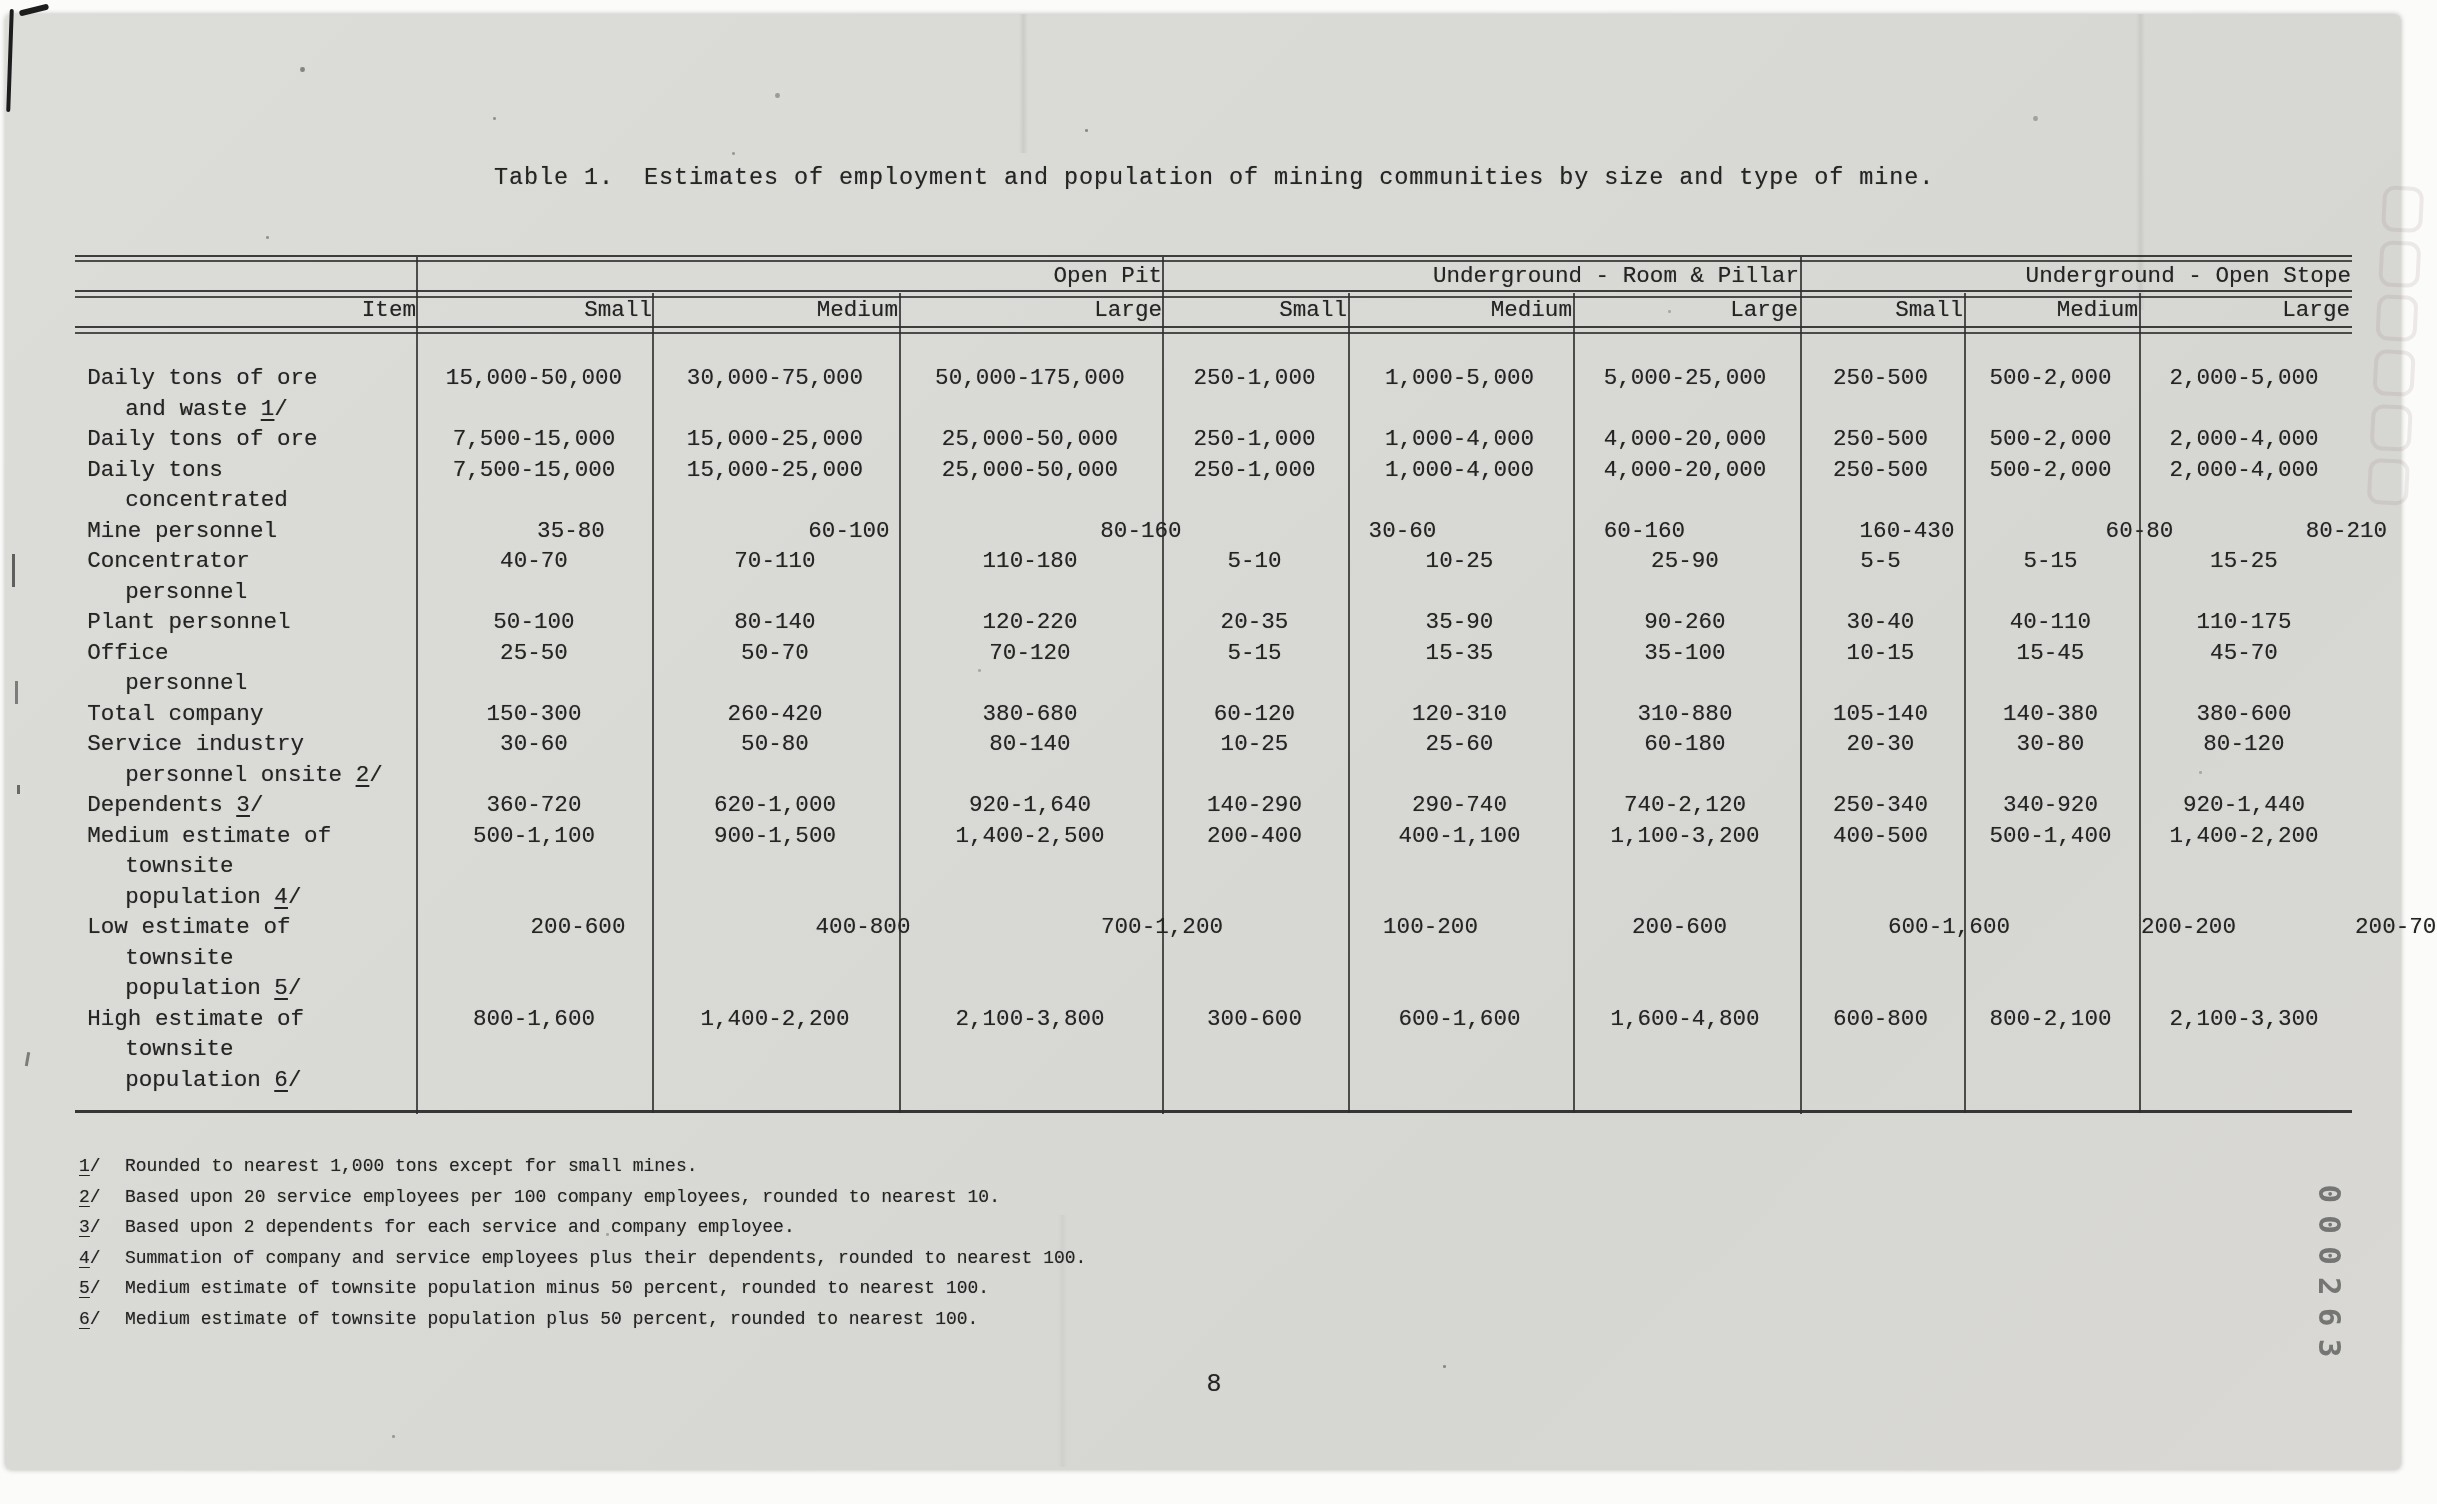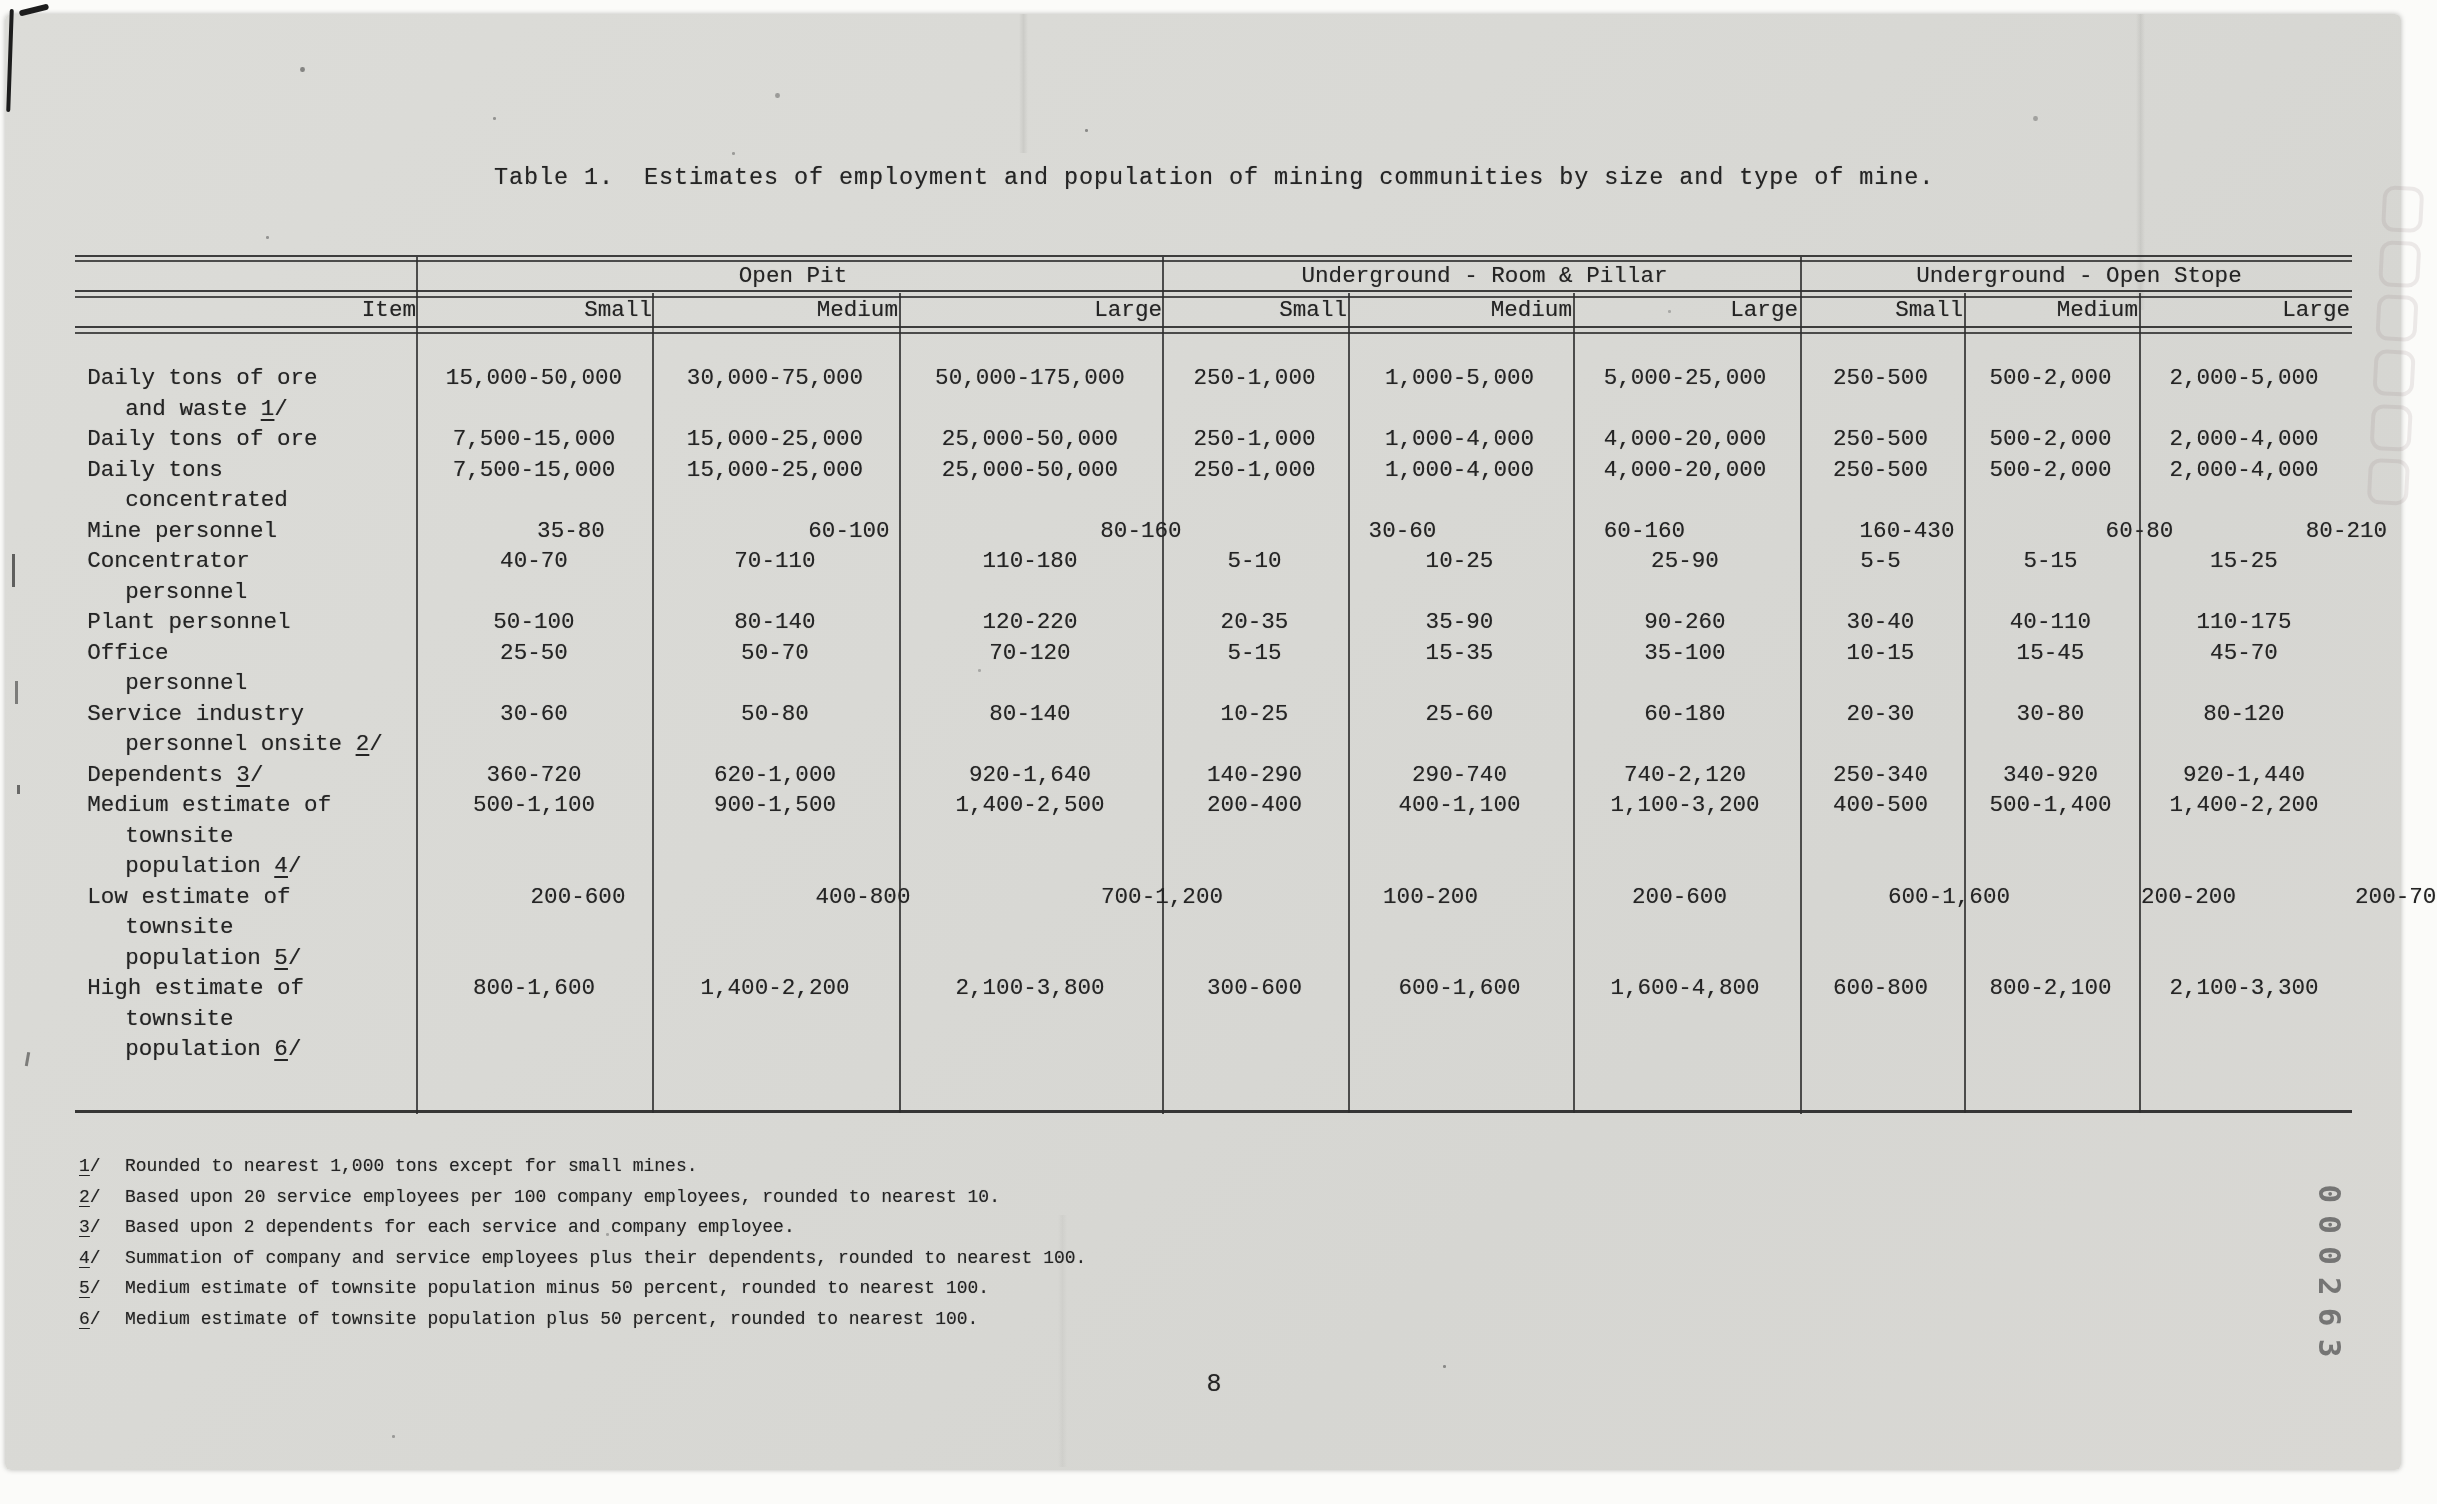--- a/index.html
+++ b/index.html
@@ -56,21 +56,21 @@
   .r-hdr{top:73px;}
   .r-bot{top:857px;border-bottom:none;border-top:3.5px solid rgba(35,35,35,.9);height:0;}
 
   .vline{position:absolute;width:1.7px;background:rgba(45,45,45,.82);}
   .vl-full{top:3.5px;height:857px;}
   .vl-short{top:40px;height:820px;}
 
   .grow{position:absolute;left:0;top:8.7px;width:100%;display:grid;
     grid-template-columns:341px 746px 637px 552px;font-size:22.6px;
     text-shadow:0 0 0.9px rgba(35,35,35,.4);}
-  .grow .gcell{text-align:center;padding-top:1.7px;padding-left:8px;}
+  .grow .gcell{text-align:right;padding-top:1.7px;padding-left:8px;}
 
   .hrow{position:absolute;left:0;top:44px;width:100%;display:grid;font-size:22.6px;
     grid-template-columns:341px 236px 246px 264px 185px 225px 226px 165px 175px 212px;
     text-shadow:0 0 0.9px rgba(35,35,35,.4);}
   .hrow div{text-align:right;}
 
   .tbody{position:absolute;left:0;top:110px;width:100%;}
   .trow{display:grid;
     grid-template-columns:341px 236px 246px 264px 185px 225px 226px 165px 175px 212px;
     font-size:22.6px;line-height:30.5px;text-shadow:0 0 0.9px rgba(35,35,35,.42);}
@@ -242,20 +242,34 @@
           <div class="tcell">25-50</div>
           <div class="tcell">50-70</div>
           <div class="tcell">70-120</div>
           <div class="tcell">5-15</div>
           <div class="tcell">15-35</div>
           <div class="tcell">35-100</div>
           <div class="tcell">10-15</div>
           <div class="tcell">15-45</div>
           <div class="tcell">45-70</div>
         </div>
+        <div class="trow" style="min-height: 30.5px;">
+          <div class="tlabel">
+            <div class="lline">Total company</div>
+          </div>
+          <div class="tcell">150-300</div>
+          <div class="tcell">260-420</div>
+          <div class="tcell">380-680</div>
+          <div class="tcell">60-120</div>
+          <div class="tcell">120-310</div>
+          <div class="tcell">310-880</div>
+          <div class="tcell">105-140</div>
+          <div class="tcell">140-380</div>
+          <div class="tcell">380-600</div>
+        </div>
         <div class="trow" style="min-height: 61px;">
           <div class="tlabel">
             <div class="lline">Service industry</div>
             <div class="lline cont">personnel onsite <span class="fnmark">2</span>/</div>
           </div>
           <div class="tcell">30-60</div>
           <div class="tcell">50-80</div>
           <div class="tcell">80-140</div>
           <div class="tcell">10-25</div>
           <div class="tcell">25-60</div>

